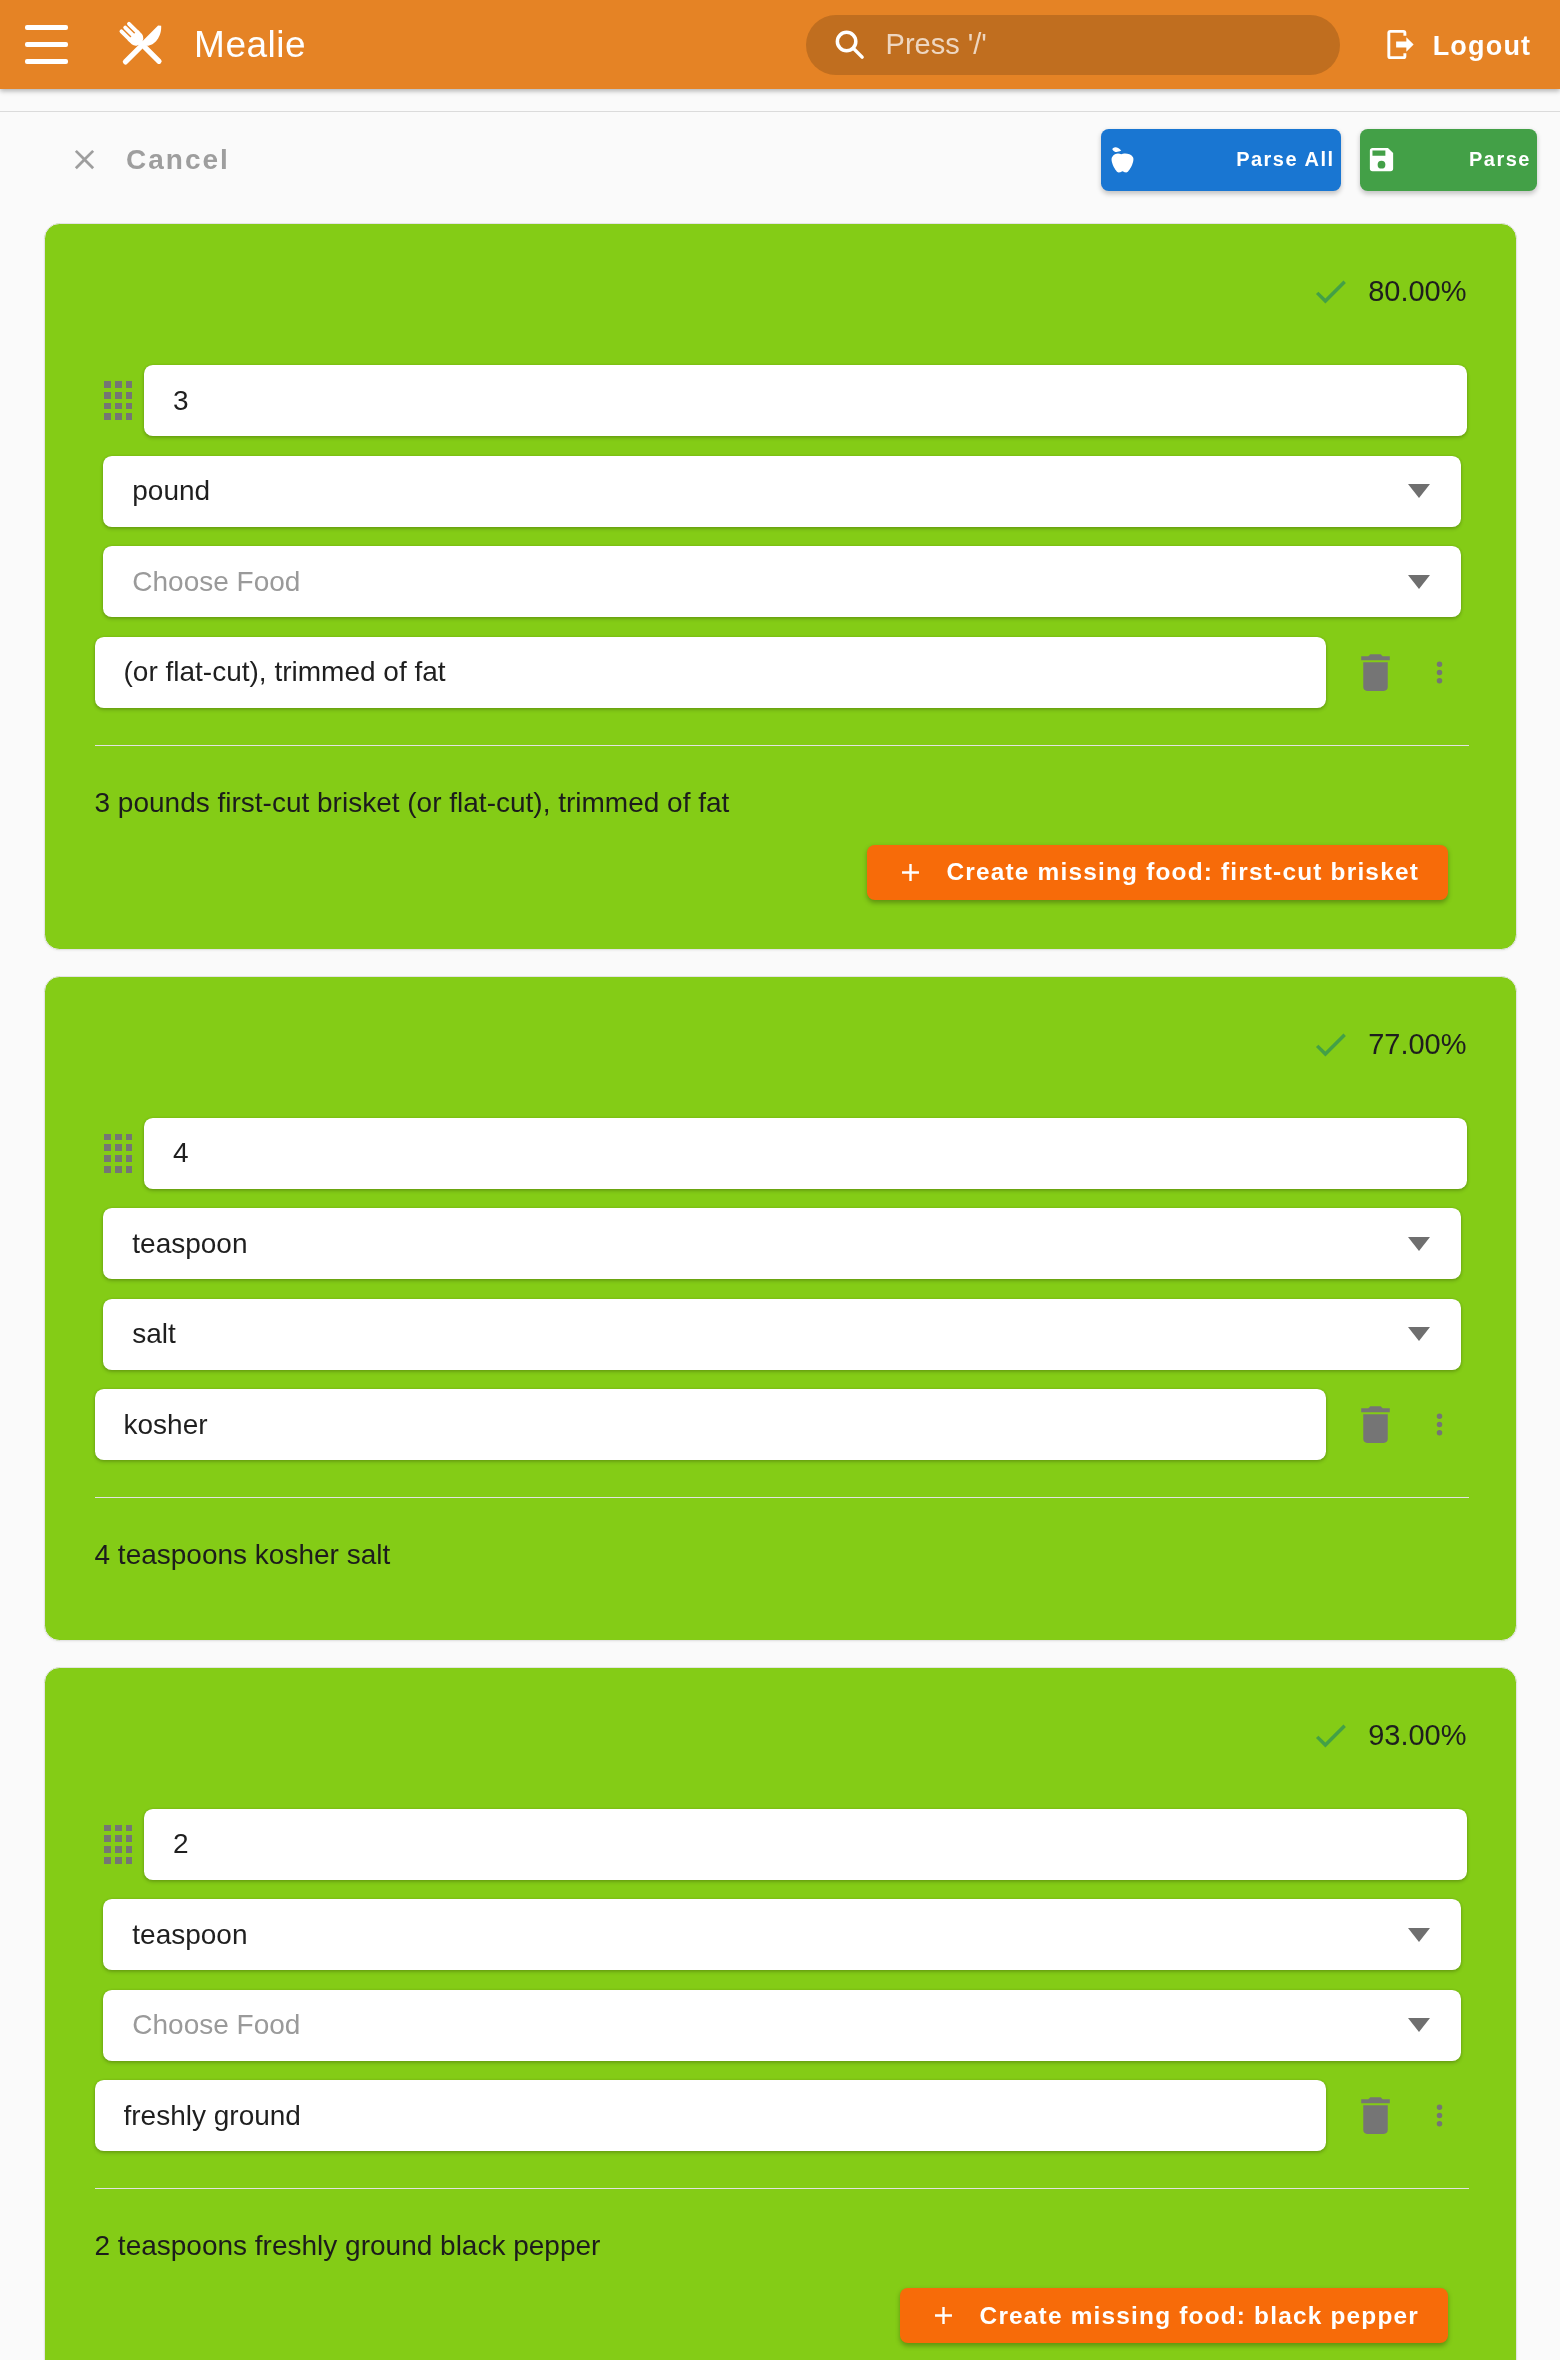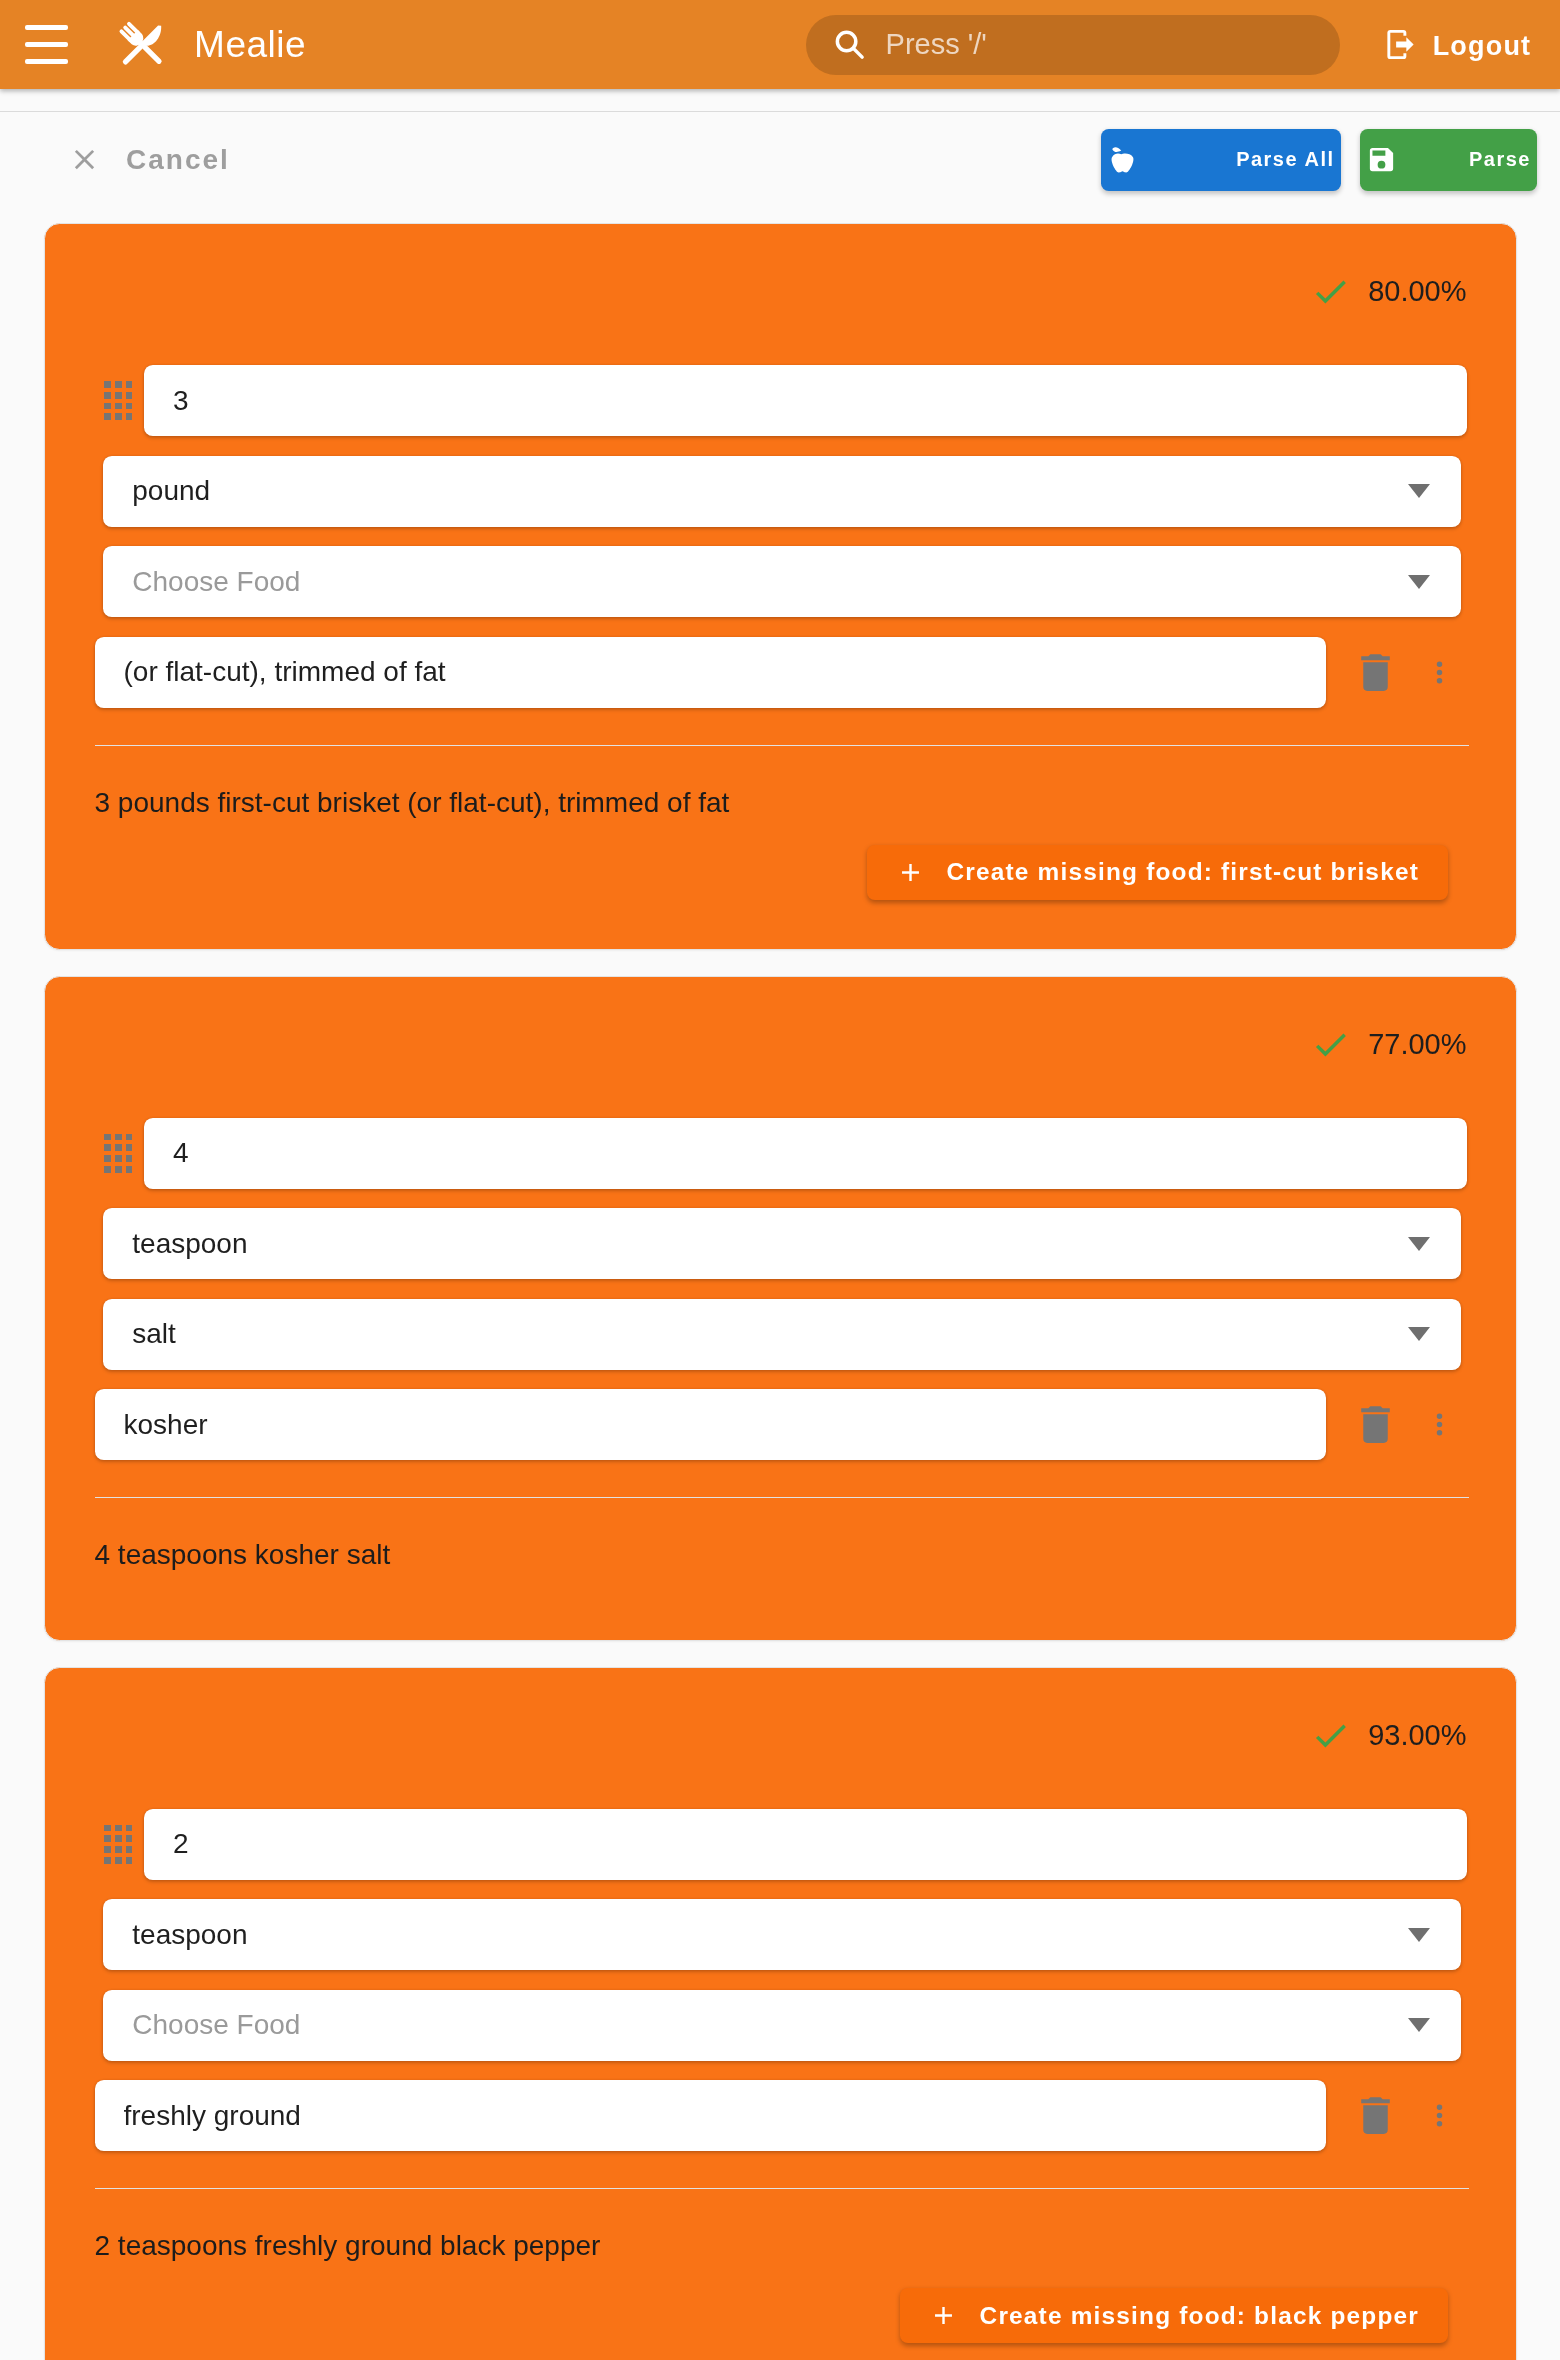--- a/index.html
+++ b/index.html
@@ -44,21 +44,21 @@
     font-family:"Liberation Sans", sans-serif;
     font-size:20px; font-weight:700; letter-spacing:1.5px;
     box-shadow:0 2.9px 4.9px rgba(0,0,0,.22); cursor:pointer;
   }
   .btn-parse { background:#1976D2; width:240px; margin-left:auto; }
   .btn-save  { background:#43A047; width:177px; margin-left:19.5px; }
 
   
   .card {
     width:1473px; margin:15.6px auto 0 auto;
-    background:#f97316; border:1px solid #E4E4E4; border-radius:15.6px;
+    background:#84cc16; border:1px solid #E4E4E4; border-radius:15.6px;
     box-shadow:0 1px 2px rgba(0,0,0,.05);
     padding:47px 49px 49px 49px;
     display:flex; flex-direction:column;
   }
   .card + .card { margin-top:26px; }
 
   .conf-row { display:flex; justify-content:flex-end; align-items:center; gap:17.6px; font-size:29px; color:#1E1E1E; margin-bottom:53px; }
 
   .field {
     height:71px; border:none; border-radius:8.8px; background:#fff;

